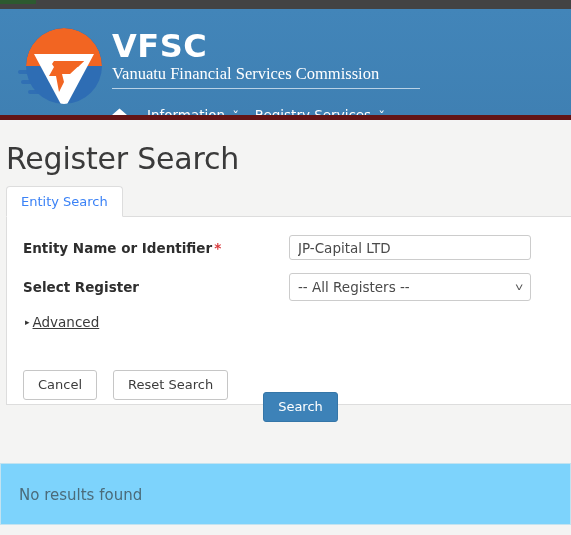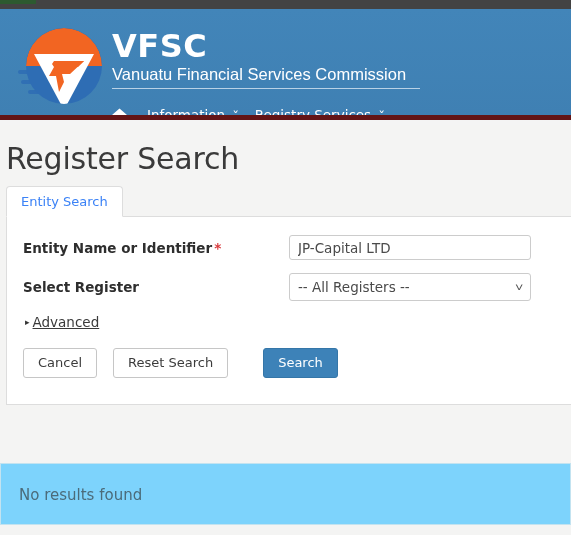--- a/index.html
+++ b/index.html
@@ -80,21 +80,21 @@
     letter-spacing: 0.5px;
     line-height: 34px;
     margin: 0;
     font-family: "DejaVu Sans", sans-serif;
   }
   .brand-sub {
     color: #ffffff;
     font-size: 16.5px;
     line-height: 20px;
     margin: 1px 0 0 0;
-    font-family: Liberation Sans, sans-serif;
+    font-family: Liberation Serif, serif;
     white-space: nowrap;
   }
   .brand-rule {
     margin-top: 4px;
     width: 308px;
     height: 1px;
     background: #cfe0ee;
     opacity: .85;
   }
 
@@ -270,20 +270,21 @@
   }
   .btn-default {
     background: #ffffff;
     border: 1px solid #c6c6c6;
     color: #3c3c3c;
   }
   .btn-primary {
     background: #3d82b8;
     border: 1px solid #3576a8;
     color: #ffffff;
+    margin-top: 44px;
   }
   .mr-10 { margin-right: 16px; }
   .mr-big { margin-right: 35px; }
 
   
   .results-gap {
     height: 58px;
     background: #f4f4f3;
   }
   .alert-info {

